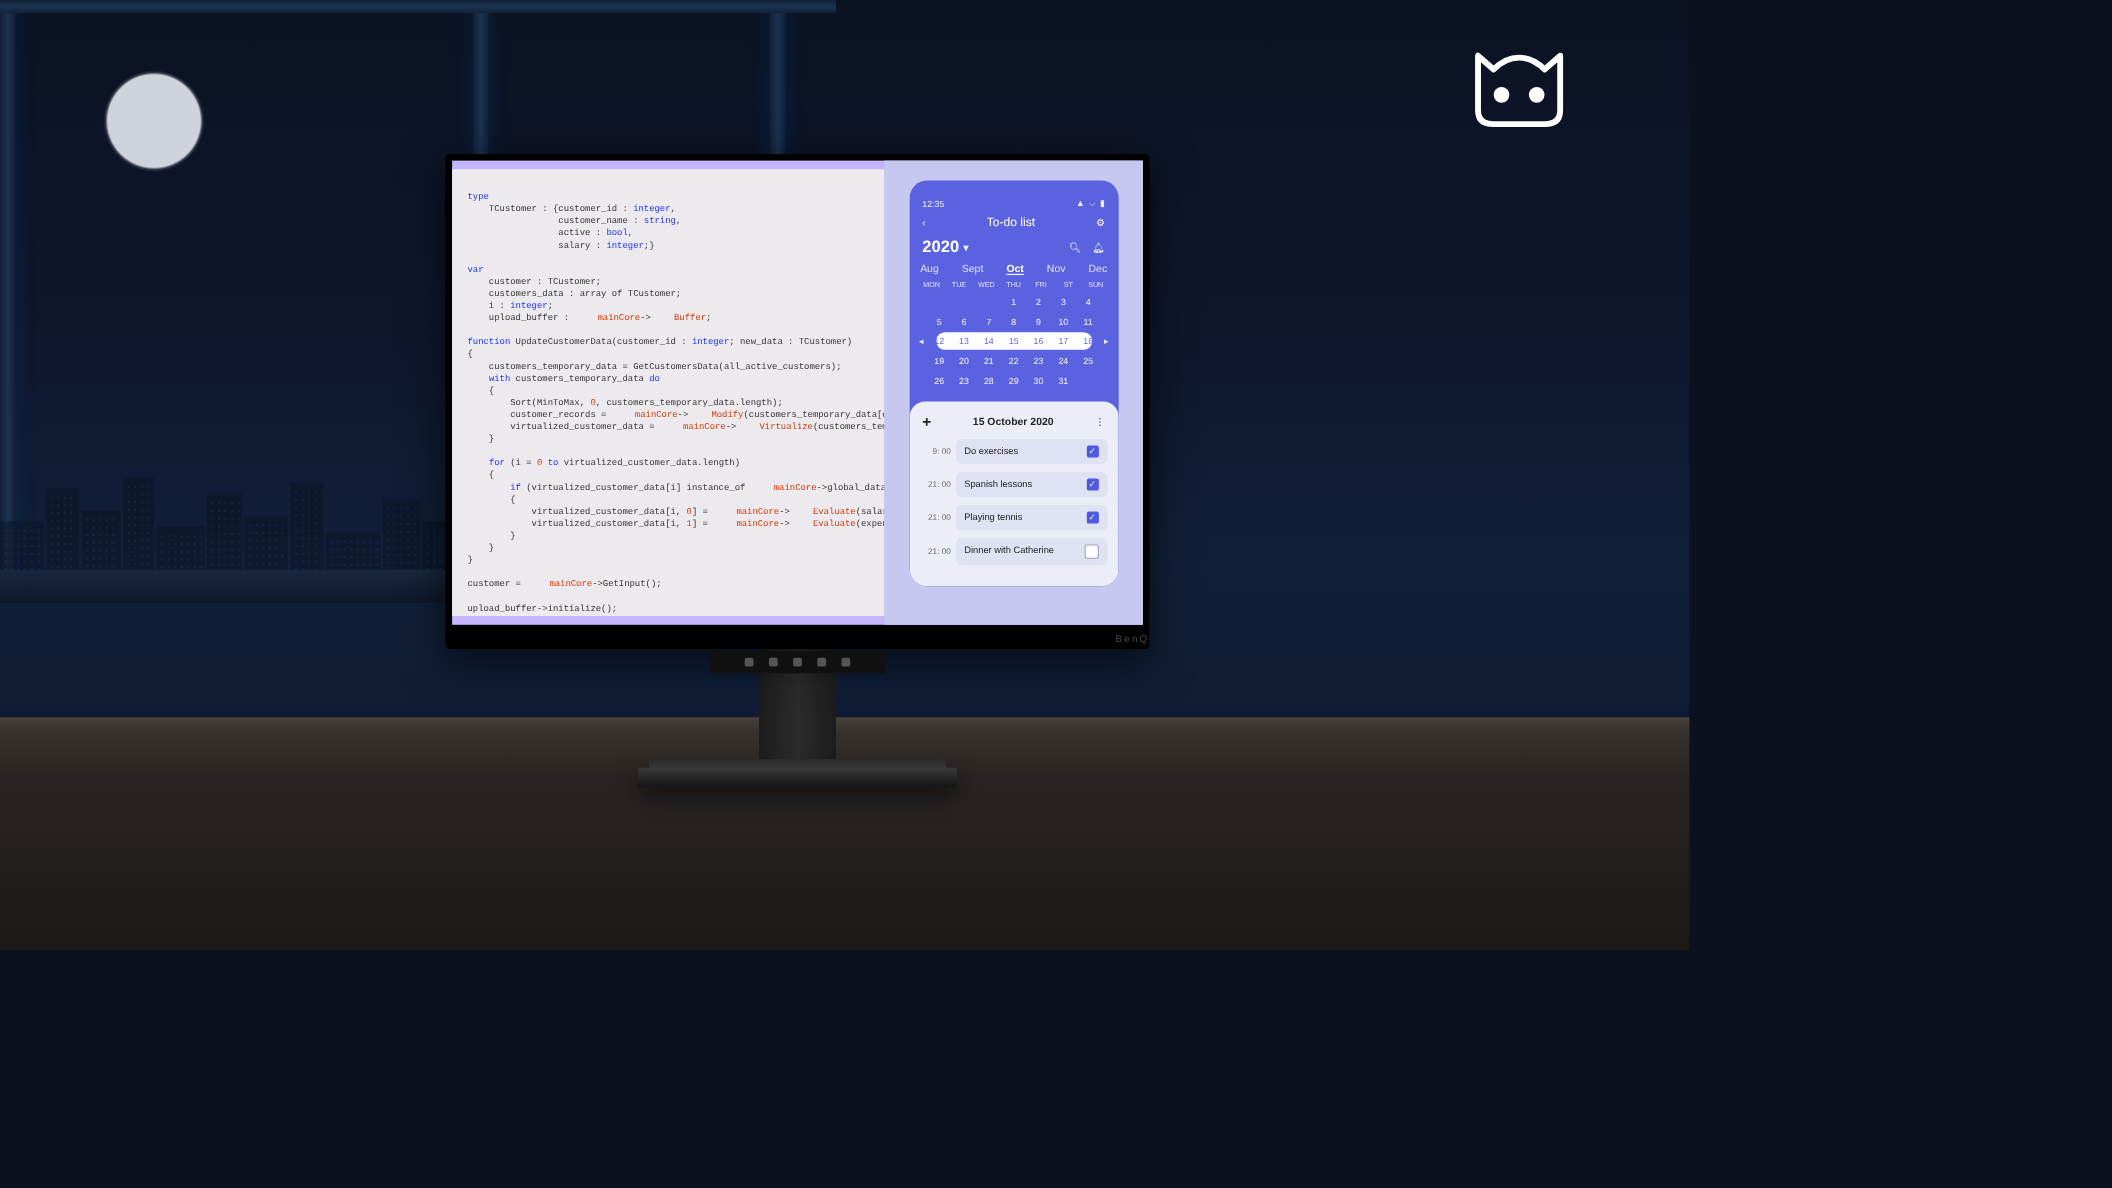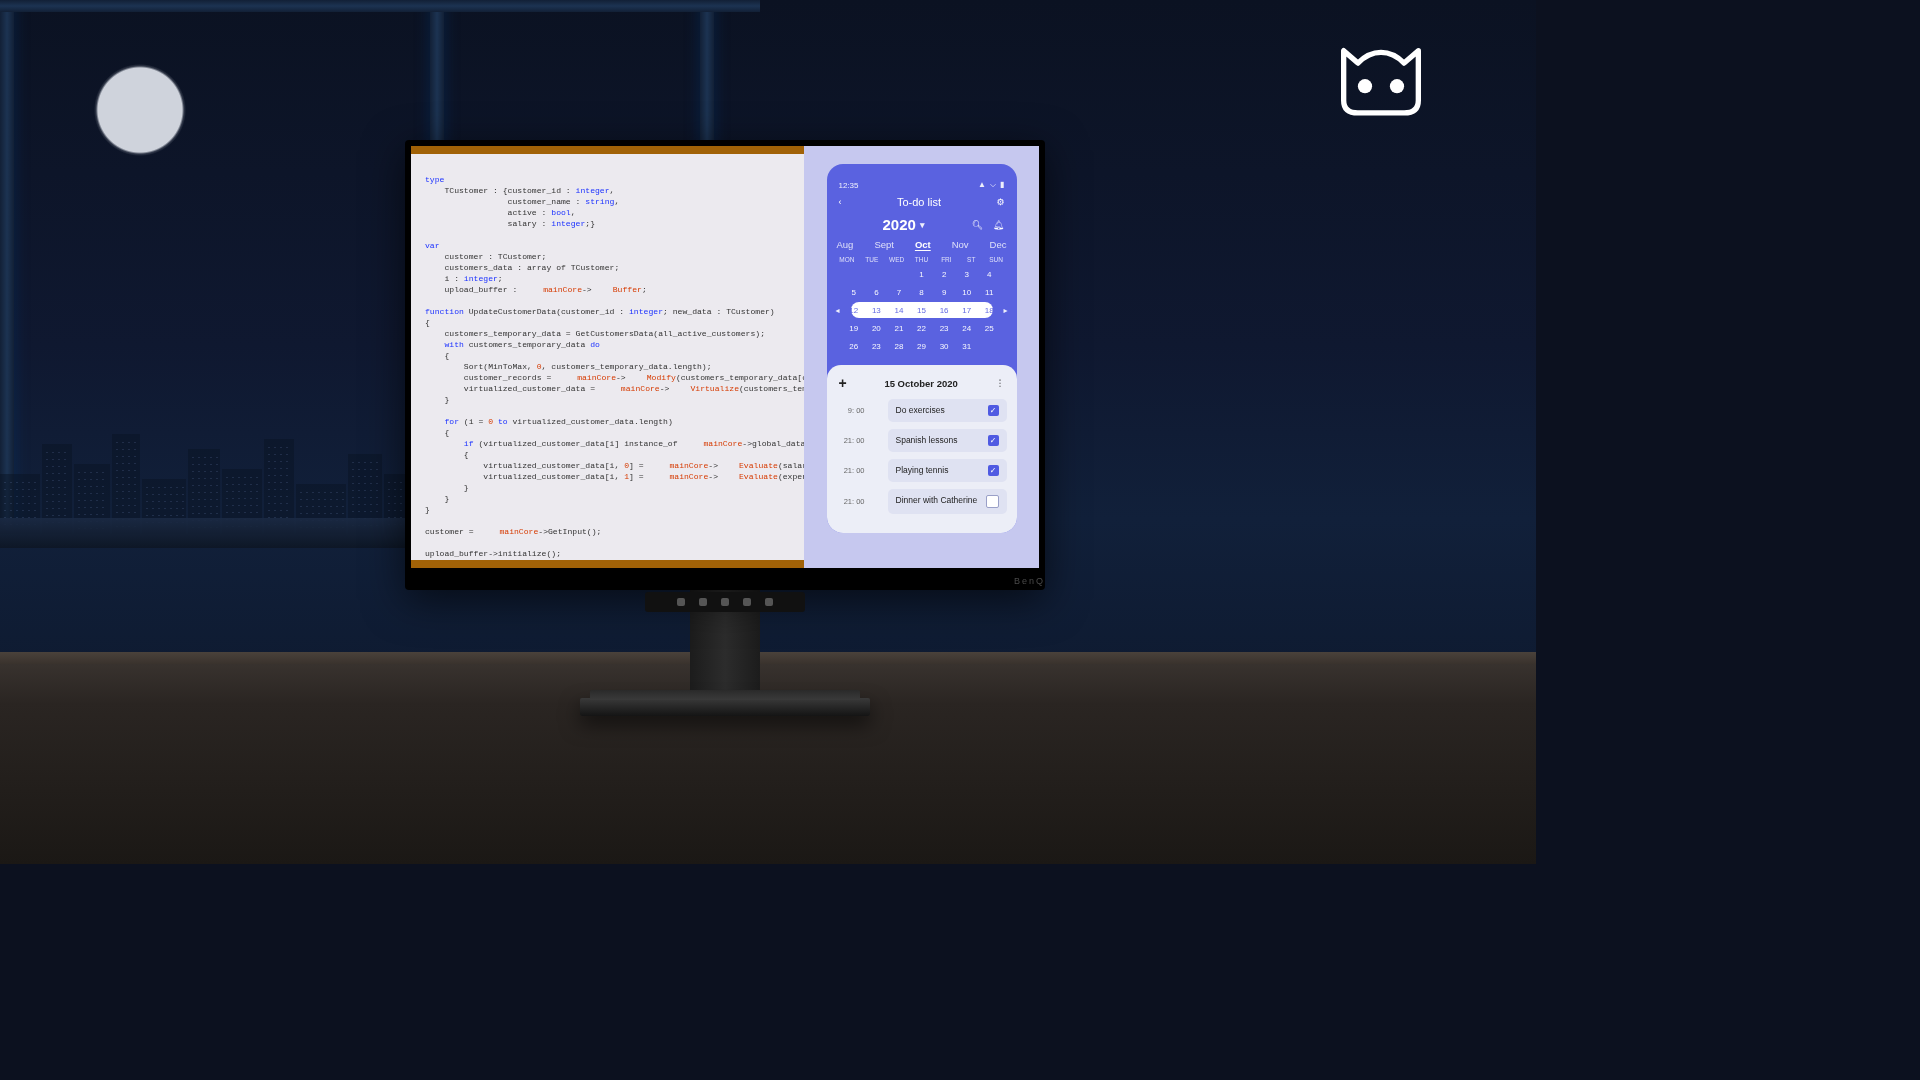--- a/index.html
+++ b/index.html
@@ -21,21 +21,21 @@
   .desk{position:absolute;left:0;right:0;bottom:0;height:200px;
     background:linear-gradient(180deg,#38322e 0%,#2a2522 20%,#1b1815 100%);}
   .desk-edge{position:absolute;left:0;right:0;bottom:190px;height:22px;
     background:linear-gradient(180deg,#4a423b,#2c2521);}
   
   .owl{position:absolute;top:40px;right:100px;width:110px;height:80px;}
   .owl svg{width:110px;height:80px;}
   
   .monitor{position:absolute;left:405px;top:140px;width:640px;height:450px;}
   .bezel{position:absolute;inset:0;background:#000;border-radius:4px;box-shadow:0 10px 40px rgba(0,0,0,0.6);}
-  .screen{position:absolute;left:6px;top:6px;right:6px;bottom:22px;background:#a16207;display:flex;}
+  .screen{position:absolute;left:6px;top:6px;right:6px;bottom:22px;background:#c4b5fd;display:flex;}
   .brand{position:absolute;left:0;right:0;bottom:4px;text-align:right;color:#4a4a4a;font-size:9px;letter-spacing:2px;}
   .buttons-bar{position:absolute;left:50%;transform:translateX(-50%);bottom:-22px;width:160px;height:20px;
     background:#111;border-radius:3px;display:flex;align-items:center;justify-content:center;gap:14px;}
   .buttons-bar span{width:8px;height:8px;background:#555;border-radius:2px;display:inline-block;}
   .neck{position:absolute;left:50%;transform:translateX(-50%);top:448px;width:70px;height:120px;
     background:linear-gradient(90deg,#1c1c1c,#2c2c2c,#1c1c1c);}
   .stand{position:absolute;left:50%;transform:translateX(-50%);top:558px;width:290px;height:18px;
     background:linear-gradient(180deg,#3a3a3a,#141414);border-radius:2px;box-shadow:0 8px 20px rgba(0,0,0,0.6);}
   .stand::after{content:"";position:absolute;left:10px;right:10px;top:-8px;height:10px;
     background:linear-gradient(180deg,#2a2a2a,#3a3a3a);border-radius:2px 2px 0 0;}
@@ -45,39 +45,39 @@
   .num{color:#d63a00;}
   .fn{color:#d63a00;padding-left:21px;}
   
   .phone-pane{width:235px;background:#c6c8ef;display:flex;align-items:flex-start;justify-content:center;padding-top:18px;}
   .phone{width:190px;background:#5a62e0;border-radius:16px;overflow:hidden;color:#fff;font-size:9px;}
   .status-bar{display:flex;justify-content:space-between;align-items:center;padding:16px 12px 2px;font-size:8px;opacity:.9;}
   .status-bar .r{display:flex;gap:4px;}
   .app-bar{display:flex;align-items:center;justify-content:space-between;padding:4px 12px 6px;}
   .app-title{font-size:11px;}
   .year-row{display:flex;align-items:center;justify-content:space-between;padding:2px 12px 6px;}
-  .year{font-size:15px;font-weight:bold;display:flex;align-items:center;gap:4px;margin-left:44px;}
+  .year{font-size:15px;font-weight:bold;display:flex;align-items:center;gap:4px;}
   .year-icons{display:flex;gap:10px;}
   .months{display:flex;justify-content:space-between;padding:0 10px 6px;font-size:9.5px;}
   .months span{opacity:.8;cursor:pointer;}
   .months .sel{text-decoration:underline;text-underline-offset:2px;opacity:1;font-weight:600;}
   .dow{display:flex;padding:0 8px;font-size:6.5px;opacity:.8;}
   .dow span{flex:1;text-align:center;}
   .cal{padding:2px 6px 8px;}
   .cal-row{display:flex;align-items:center;height:18px;position:relative;}
   .cal-row .cell{flex:1;text-align:center;font-size:8px;opacity:.95;cursor:pointer;}
   .cal-row.hl{position:relative;}
   .cal-row.hl::before{content:"";position:absolute;left:18px;right:18px;top:1px;bottom:1px;background:#fff;border-radius:10px;z-index:0;}
   .cal-row.hl .cell{position:relative;z-index:1;color:#5a62e0;}
   .cal-row .nav{width:10px;text-align:center;font-size:8px;opacity:.9;cursor:pointer;}
   .cal-row:not(.with-nav) .nav{visibility:hidden;}
   .todo-card{background:#eceef7;color:#222;border-radius:14px 14px 0 0;margin-top:2px;padding:8px 10px 12px;}
   .todo-head{display:flex;align-items:center;justify-content:space-between;padding:2px 2px 8px;}
   .todo-head .t{font-size:9.5px;font-weight:600;}
-  .todo-item{display:flex;align-items:center;gap:23px;margin-bottom:7px;}
+  .todo-item{display:flex;align-items:center;gap:4px;margin-bottom:7px;}
   .todo-item .time{width:28px;font-size:7.5px;color:#666;text-align:right;}
   .todo-item .pill{flex:1;background:#dfe2f2;border-radius:5px;padding:6px 8px;font-size:8.5px;display:flex;align-items:flex-start;justify-content:space-between;}
   .chk{width:11px;height:11px;border-radius:2px;display:inline-flex;align-items:center;justify-content:center;font-size:8px;color:#fff;}
   .chk.on{background:#4f5ae2;}
   .chk.off{border:1px solid #9aa0c8;background:#fff;}
   .ico{display:inline-block;}
 </style>
 </head>
 <body>
 

